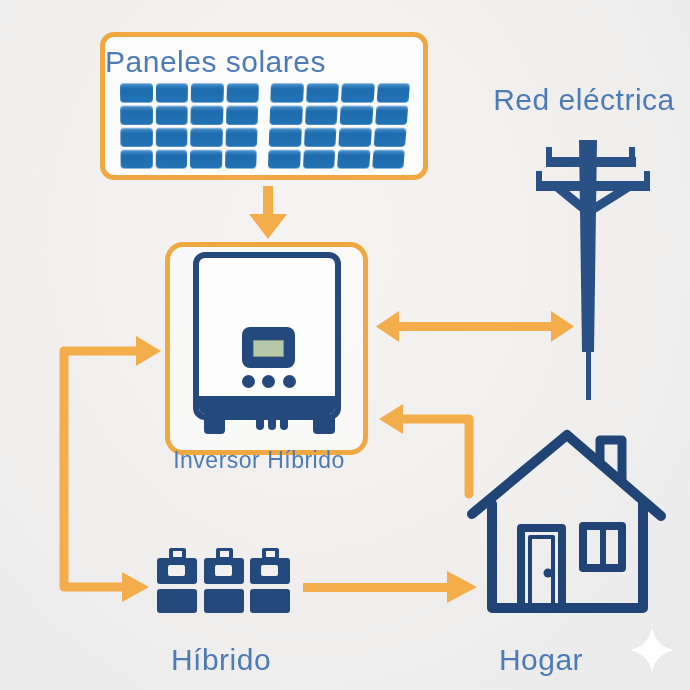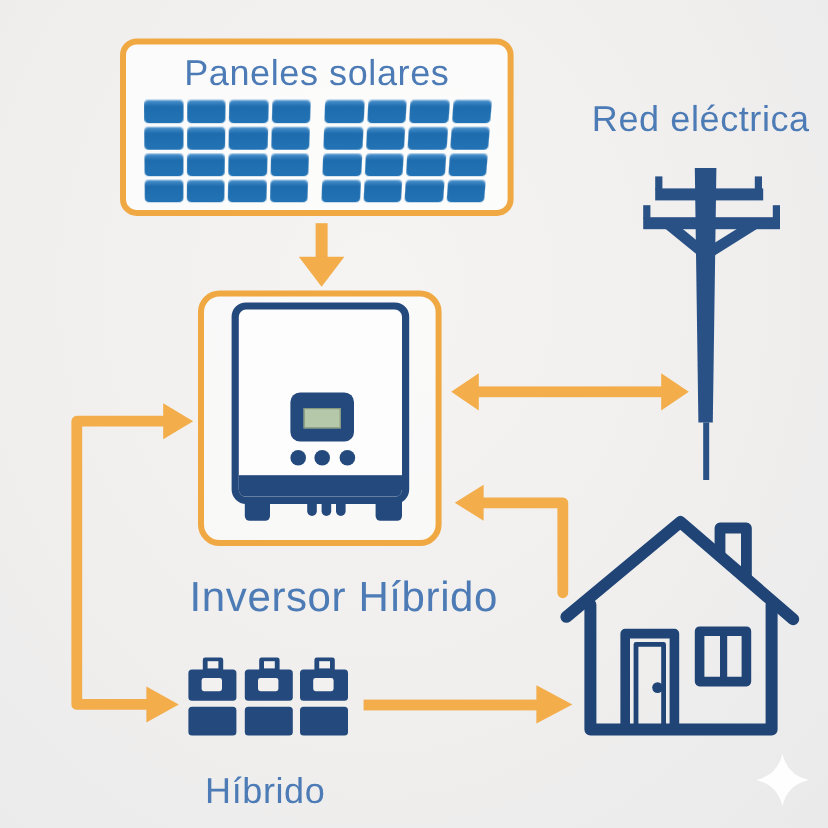--- a/index.html
+++ b/index.html
@@ -15,21 +15,21 @@
     position:absolute;color:#4C7BB5;font-size:30px;letter-spacing:0.5px;
     text-align:center;white-space:nowrap;
   }
   
   .panels-box{
     position:absolute;left:100px;top:32px;width:328px;height:148px;
     border:5px solid #F0A843;border-radius:14px;background:#fcfcfcee;
     box-sizing:border-box;
   }
   .panels-title{
-    position:absolute;left:0;right:0;top:8px;text-align:center;
+    position:absolute;left:0;right:0;top:8px;text-align:left;
     color:#4C7BB5;font-size:30px;letter-spacing:0.5px;
   }
   .cell-grid{
     position:absolute;left:15px;top:46px;width:293px;height:89px;
     transform:perspective(600px) rotateX(-10deg) skewX(-2deg);
     transform-origin:50% 0%;
   }
   .cell-row{display:flex;margin-bottom:3px;}
   .cell{
     width:33px;height:20px;border-radius:4px;margin-right:3px;
@@ -197,19 +197,20 @@
       <div class="inv-foot" style="left:313px;width:22px;height:16px;"></div>
       <div class="inv-foot" style="left:256px;width:8px;height:12px;"></div>
       <div class="inv-foot" style="left:268px;width:8px;height:12px;"></div>
       <div class="inv-foot" style="left:280px;width:8px;height:12px;"></div>
       <div class="inv-panel"></div>
       <div class="inv-lcd"></div>
       <div class="inv-dot" style="left:242px;"></div>
       <div class="inv-dot" style="left:262px;"></div>
       <div class="inv-dot" style="left:283px;"></div>
     </div>
-    <div class="node-label" style="left:148px;top:478px;width:222px;font-size:35px;margin-left:10px;">Inversor Híbrido</div>
+    <div class="node-label" style="left:148px;top:447px;width:222px;font-size:23px;">Inversor Híbrido</div>
 
     <div class="node-label" style="left:146px;top:643px;width:150px;">Híbrido</div>
 
+    <div class="node-label" style="left:466px;top:643px;width:150px;">Hogar</div>
 
   </div>
 </div>
 
 </body></html>

